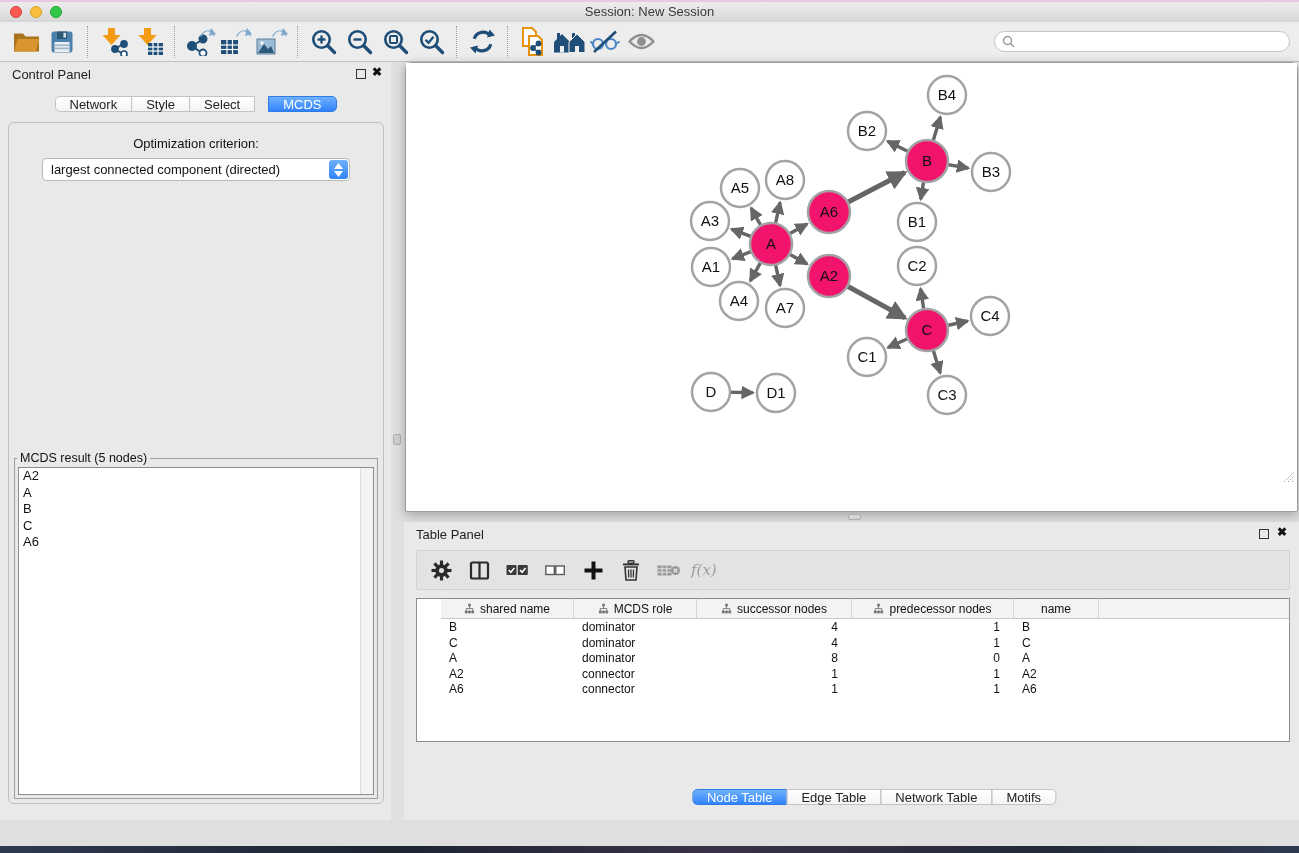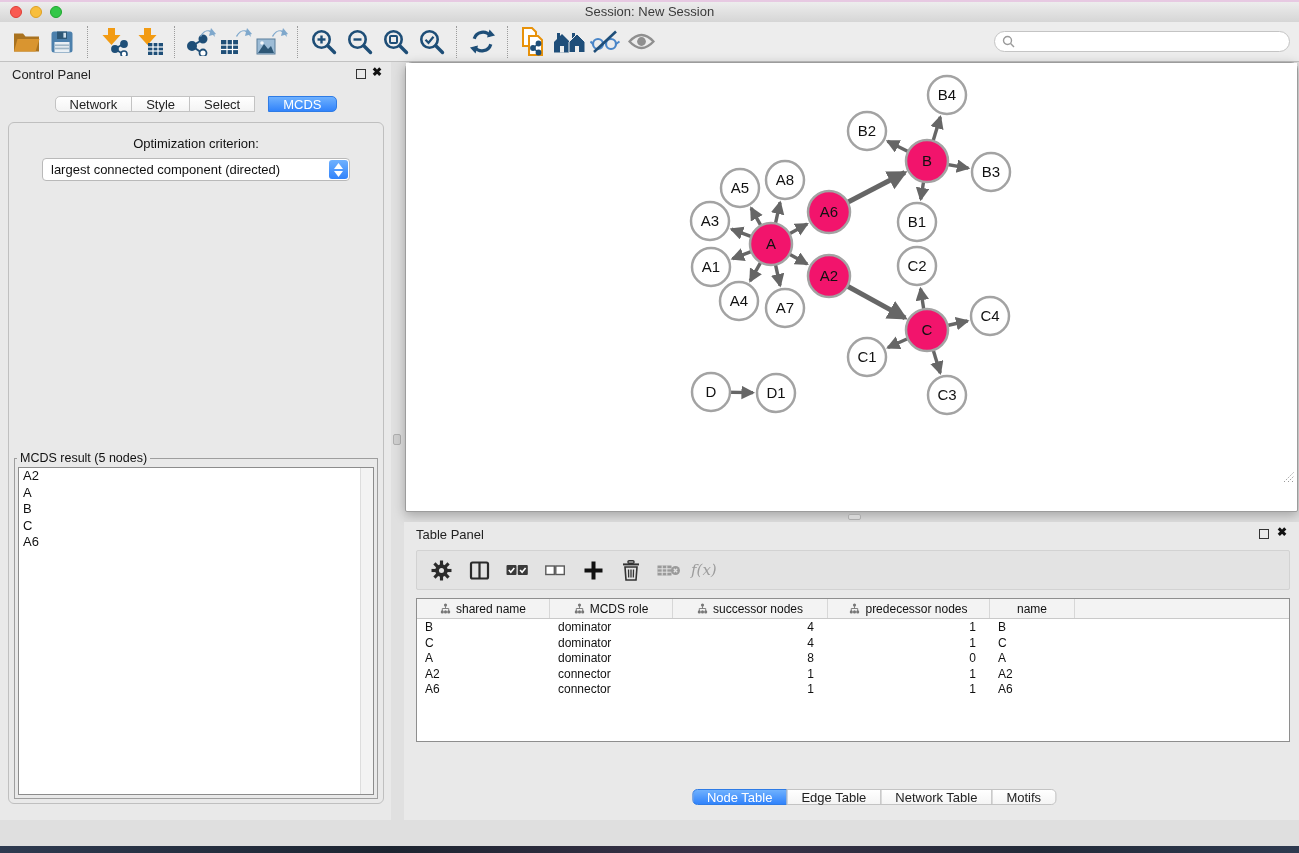--- a/index.html
+++ b/index.html
@@ -93,21 +93,21 @@
 
   
   .table-panel { position:absolute; left:0; top:460px; width:895px; height:298px; background:#E9E9E9; }
   .tp-float { right:30px; } .tp-close { right:12px; }
   .tp-toolbar { position:absolute; left:12px; right:9px; top:28px; height:40px; background:#E3E3E3;
     border:1px solid #D2D2D2; border-radius:2px; display:flex; align-items:center; gap:6px; padding-left:8px; }
   .ttbtn { background:none; border:none; width:32px; height:30px; display:flex; align-items:center; justify-content:center; cursor:default; }
   .fx-label { font-family:"DejaVu Serif", serif; font-style:italic; font-size:15px; color:#9C9C9C; }
 
   .tp-table { position:absolute; left:12px; right:9px; top:76px; height:144px; background:#fff;
-    border:1px solid #8E8E8E; overflow:hidden; }
+    border:1px solid #8E8E8E; overflow:hidden;padding-left:24px; }
   .t-head { display:flex; height:20px; background:#F3F3F3; border-bottom:1px solid #C9C9C9; }
   .t-hcell { display:flex; align-items:center; justify-content:center; gap:5px; font-size:12px; color:#111;
     border-right:1px solid #D7D7D7; overflow:hidden; }
   .t-row { display:flex; height:15.6px; }
   .t-cell { font-size:12px; color:#111; padding-top:1px; overflow:hidden; white-space:nowrap; }
   .tp-tabs { position:absolute; top:267px; left:50%; transform:translateX(-50%);padding-left:32px; }
 
   
   .statusbar { position:absolute; left:0; top:820px; width:100%; height:26px; background:#ECECEC; border-top:1px solid #BFBFBF; }
   .list-btn { position:absolute; left:10px; top:3px; width:26px; height:21px; background:linear-gradient(#FFF,#F0F0F0);

